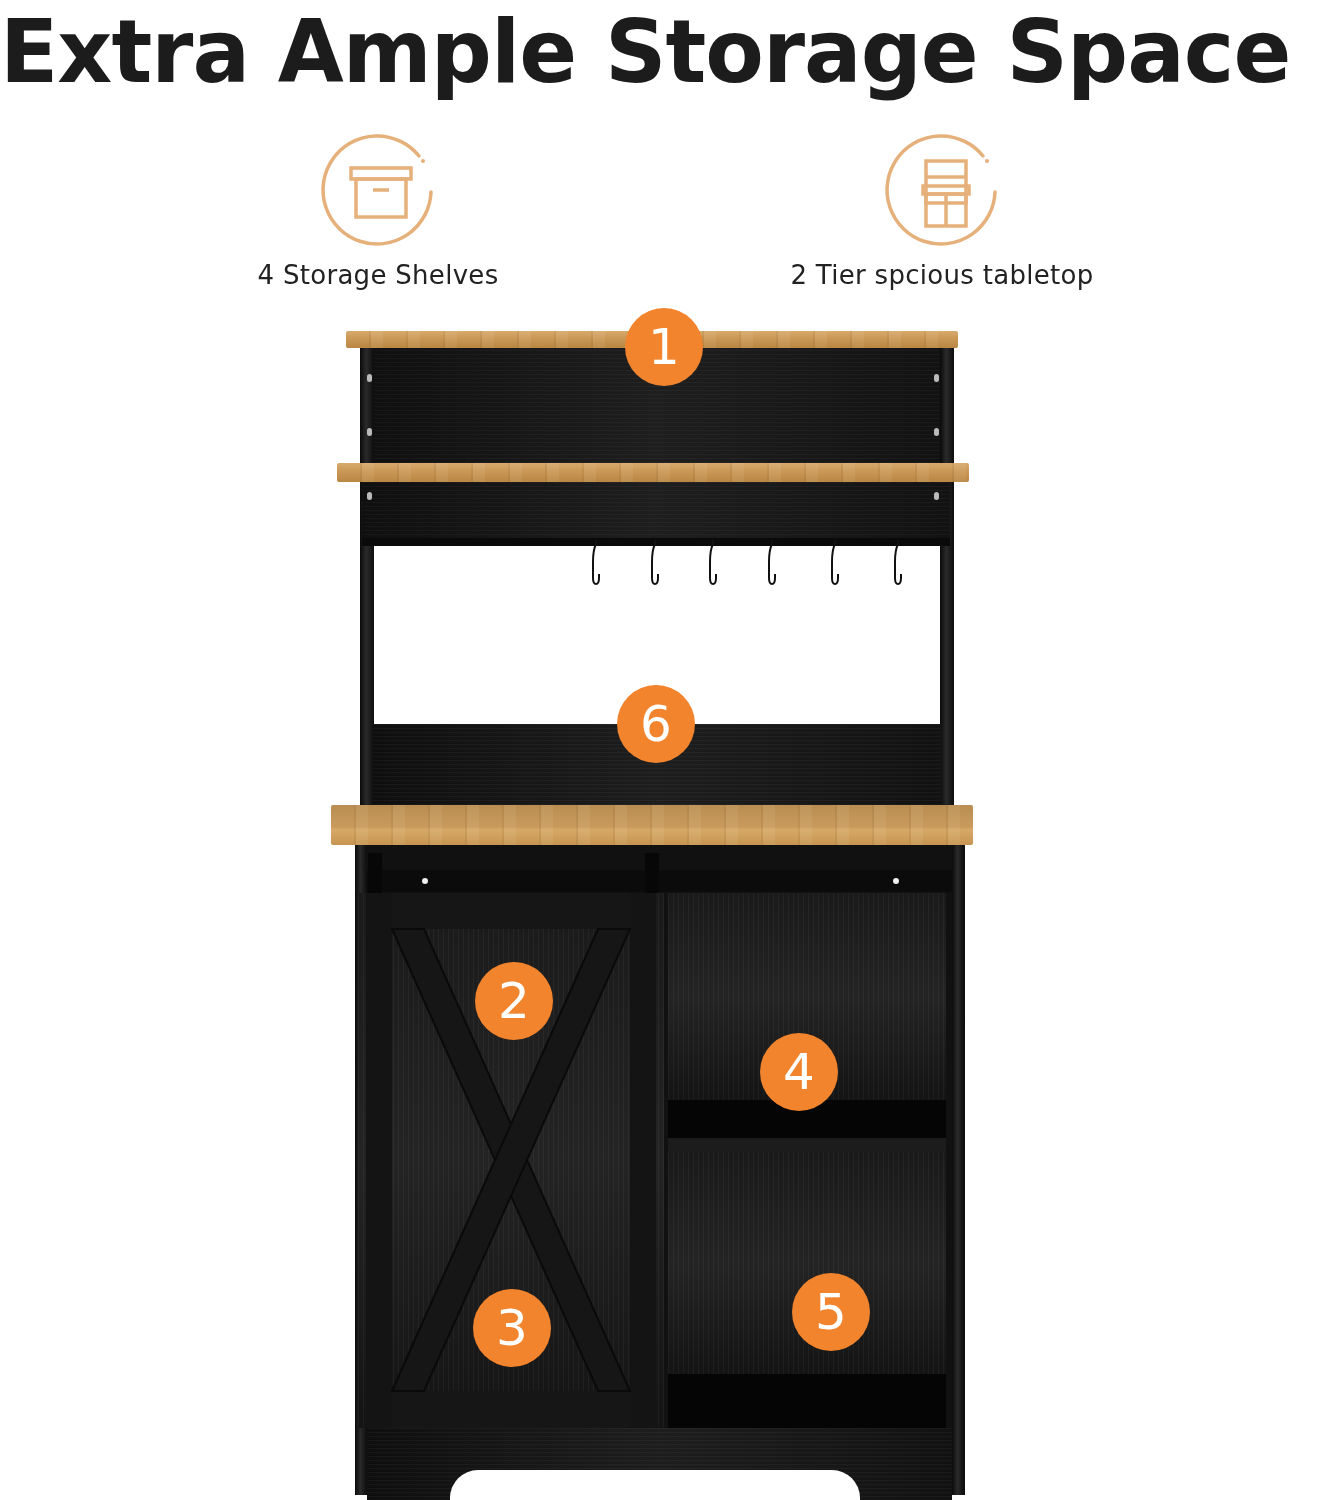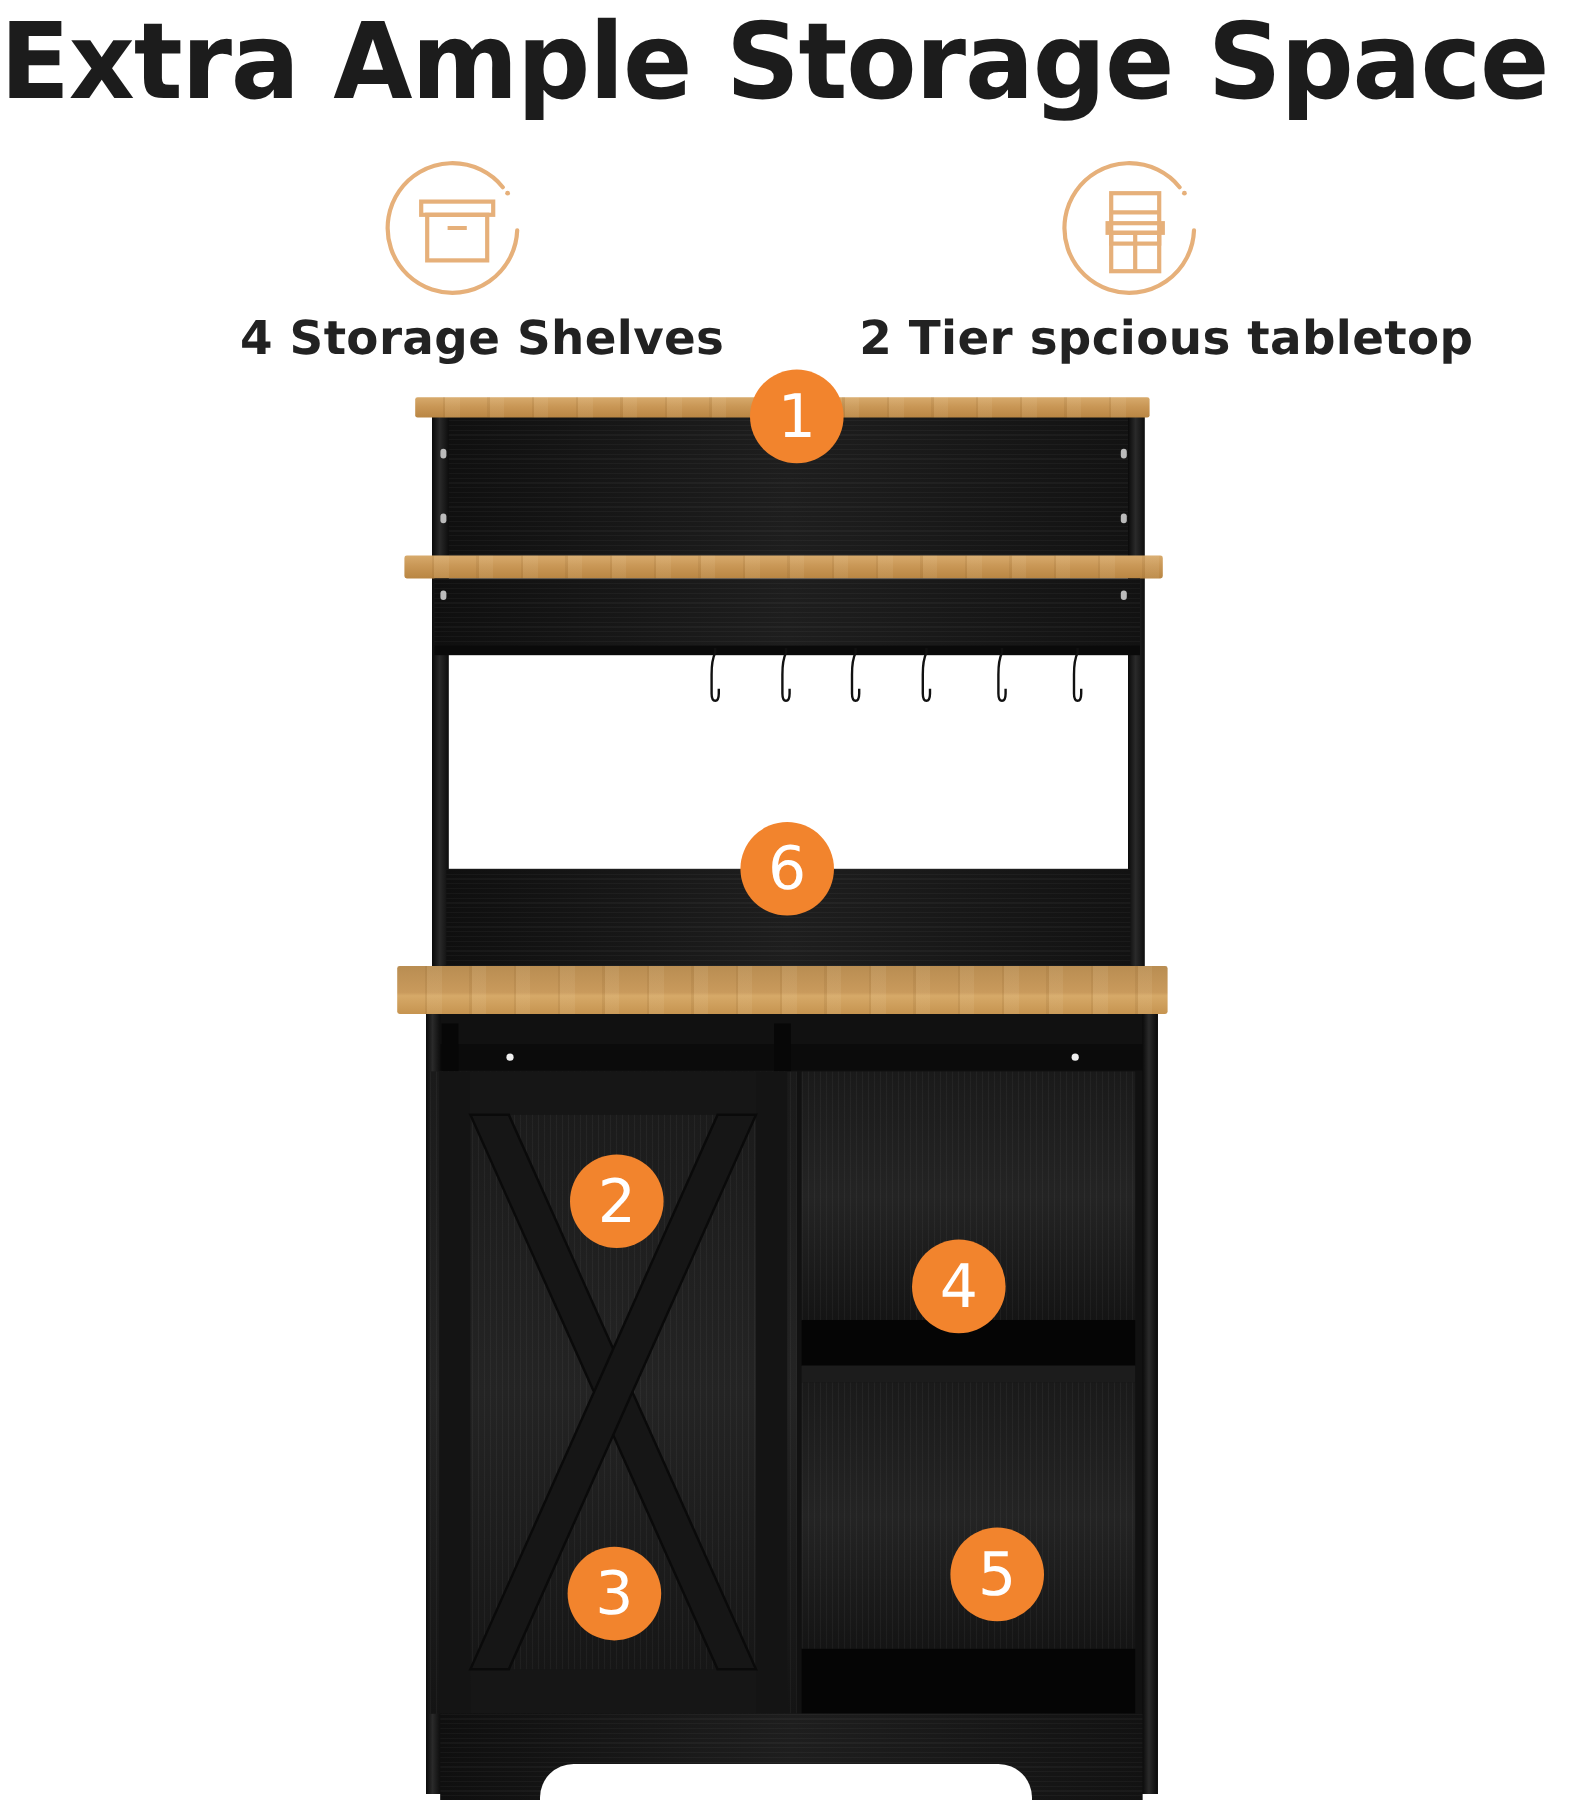--- a/index.html
+++ b/index.html
@@ -10,22 +10,22 @@
       position: absolute; left: 0; top: 2px; width: 1320px;
       font-family: "DejaVu Sans", sans-serif; font-weight: bold;
       font-size: 88px; letter-spacing: -1px; line-height: 100px;
       color: #1c1c1c; white-space: nowrap; text-align: center;
       transform: scaleX(0.97); transform-origin: left top;
     }
 
     .feature { position: absolute; text-align: center; }
     .feature .icon-wrap { width: 118px; height: 118px; margin: 0 auto; }
     .feature .label {
-      font-family: "DejaVu Sans", sans-serif; font-weight: bold;
-      font-size: 39px; color: #222; white-space: nowrap; margin-top: 12px;
+      font-family: "DejaVu Sans", sans-serif; font-weight: normal;
+      font-size: 26px; color: #222; white-space: nowrap; margin-top: 12px;
       letter-spacing: 0.3px;
     }
     #feature-1 { left: 200px; top: 130px; width: 356px; }
     #feature-2 { left: 716px; top: 130px; width: 452px; text-align: center; }
 
     
     .wood {
       background: linear-gradient(180deg, #d7aa6c 0%, #c99756 45%, #b98643 100%);
       position: absolute;
     }

